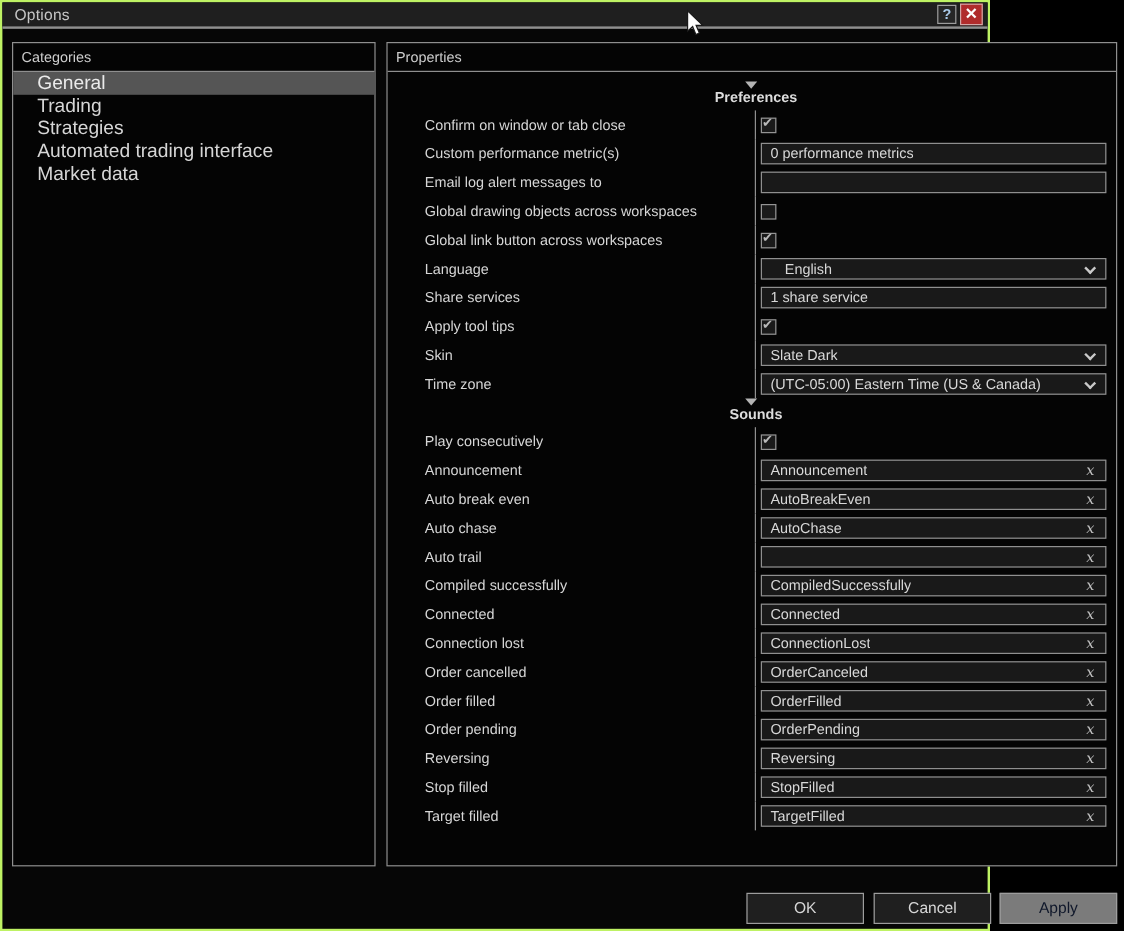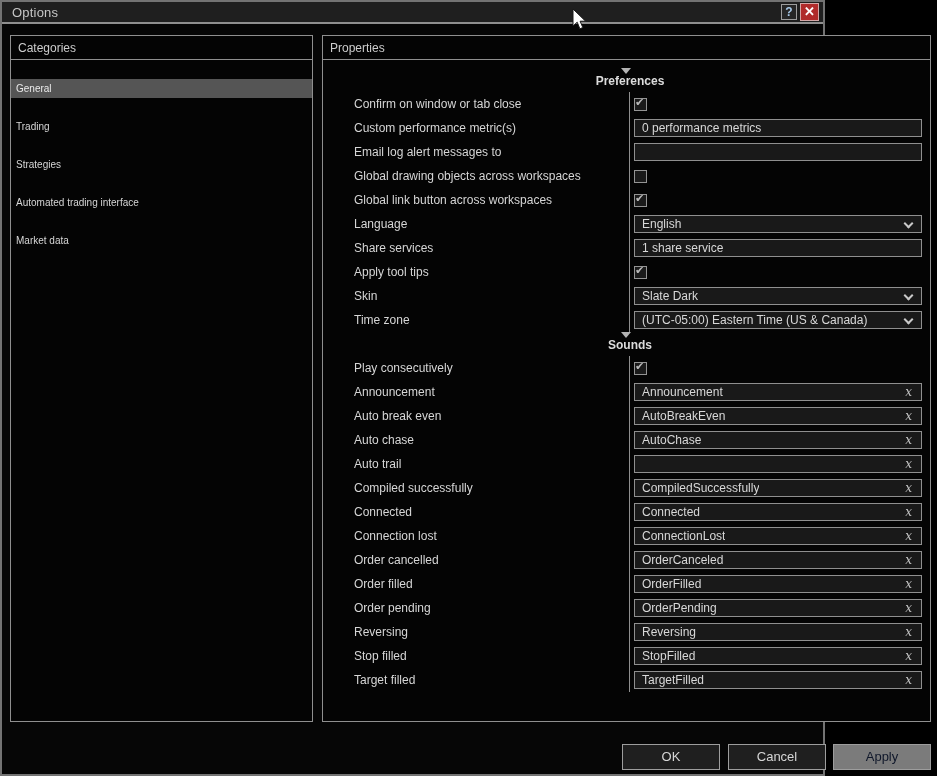--- a/index.html
+++ b/index.html
@@ -1,20 +1,20 @@
 <!DOCTYPE html>
 <html><head>
 <meta charset="utf-8">
 <style>
   * { box-sizing: border-box; margin: 0; padding: 0; }
   html,body { width: 937px; height: 776px; background: #000; overflow: hidden;
               font-family: "Liberation Sans", sans-serif; }
 
   .window { position: absolute; left: 0; top: 0; width: 825px; height: 776px;
-            background: #060606; border: 2px solid #737373; }
+            background: #060606; border: 2px solid #bef264; }
 
   
   .titlebar { position: absolute; left: 0; top: 0; right: 0; height: 22px;
               background: #1f1f1f; border-bottom: 2px solid #8f8f8f;
               display: flex; align-items: center; padding: 0 4px 0 10px; }
   .title-text { font-size: 13px; color: #c6c6c6; letter-spacing: .2px; }
   .titlebar-spacer { flex: 1; }
   .help-btn { width: 16px; height: 16px; background: #262626; border: 1px solid #9d9d9d;
               color: #a9c9e8; font-size: 12px; font-weight: bold; line-height: 14px;
               text-align: center; margin-right: 3px; cursor: default; }
@@ -23,22 +23,22 @@
                text-align: center; cursor: default; }
 
   
   .panel { position: absolute; top: 33px; background: #040404; border: 1px solid #8f8f8f; }
   .categories-panel { left: 8px; width: 303px; height: 687px; }
   .properties-panel { left: 320px; width: 609px; height: 687px; }
   .panel-header { height: 24px; display: flex; align-items: center; padding-left: 7px;
                   font-size: 12px; color: #cdcdcd; border-bottom: 1px solid #8f8f8f; }
 
   
-  .cat-item { height: 19px; line-height: 19px; padding-left: 5px; font-size: 10px;
-              color: #d6d6d6; cursor: default; margin-top: 19px; }
+  .cat-item { height: 19px; line-height: 19px; padding-left: 20px; font-size: 16px;
+              color: #d6d6d6; cursor: default; }
   .cat-item.selected { background: #555555; color: #eaeaea; }
 
   
   .grid { margin-top: 8px; }
   .grow { height: 24px; display: flex; align-items: center; padding-left: 7px; flex-direction: column; }
   .tri { width: 0; height: 0; border-left: 5px solid transparent;
          border-right: 5px solid transparent; border-top: 6px solid #b4b4b4;
          margin-right: 9px; }
   .glabel { font-size: 12px; font-weight: bold; color: #dcdcdc; }
 
@@ -139,21 +139,21 @@
           <div class="pctrl">
             <div class="checkbox">
               <div class="mark" style="display: block;">✔</div>
             </div>
           </div>
         </div>
         <div class="prow">
           <div class="plabel">Language</div>
           <div class="pctrl">
             <div class="field dropdown">
-              <div class="fval" style="display: inline;">English</div>
+              <div class="fval" style="display: inline; margin-left: 12px;">English</div>
               <div class="chev"></div>
             </div>
           </div>
         </div>
         <div class="prow">
           <div class="plabel">Share services</div>
           <div class="pctrl">
             <div class="field text">
               <div class="fval" style="display: inline;">1 share service</div>
             </div>

